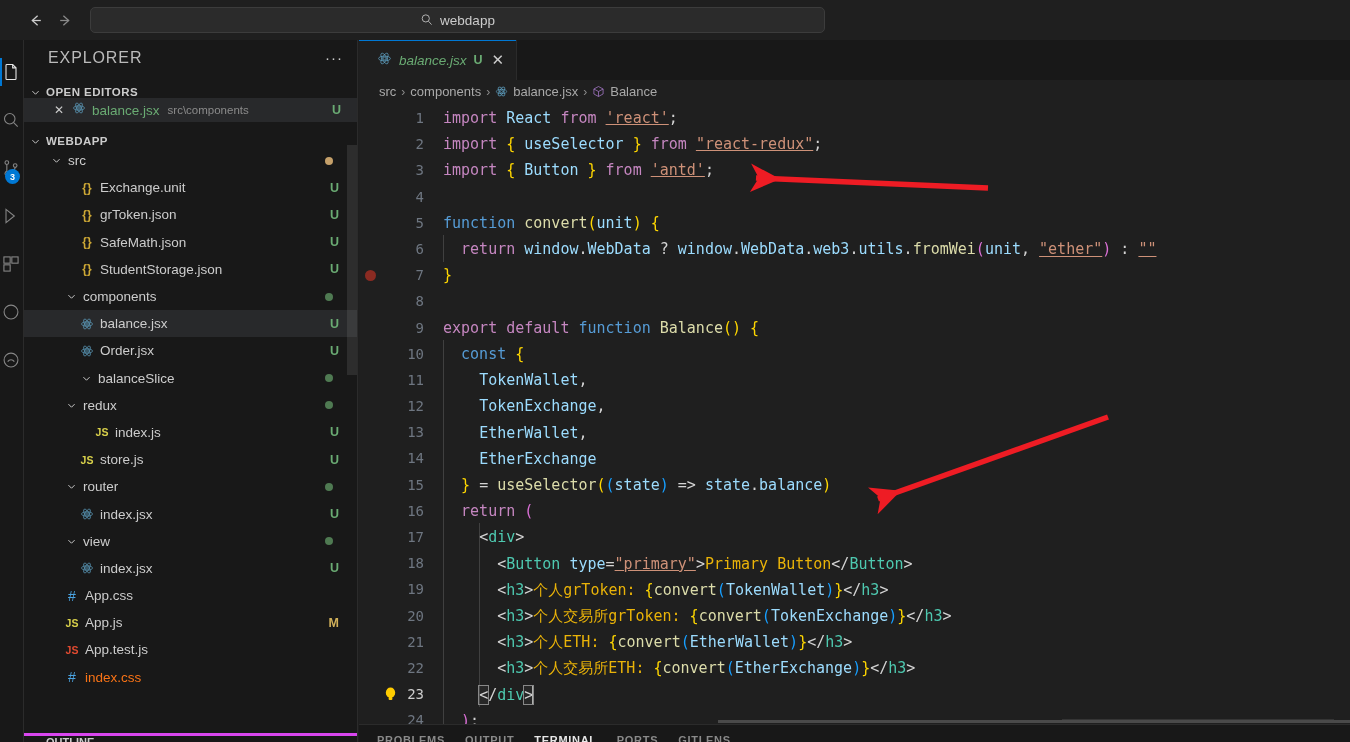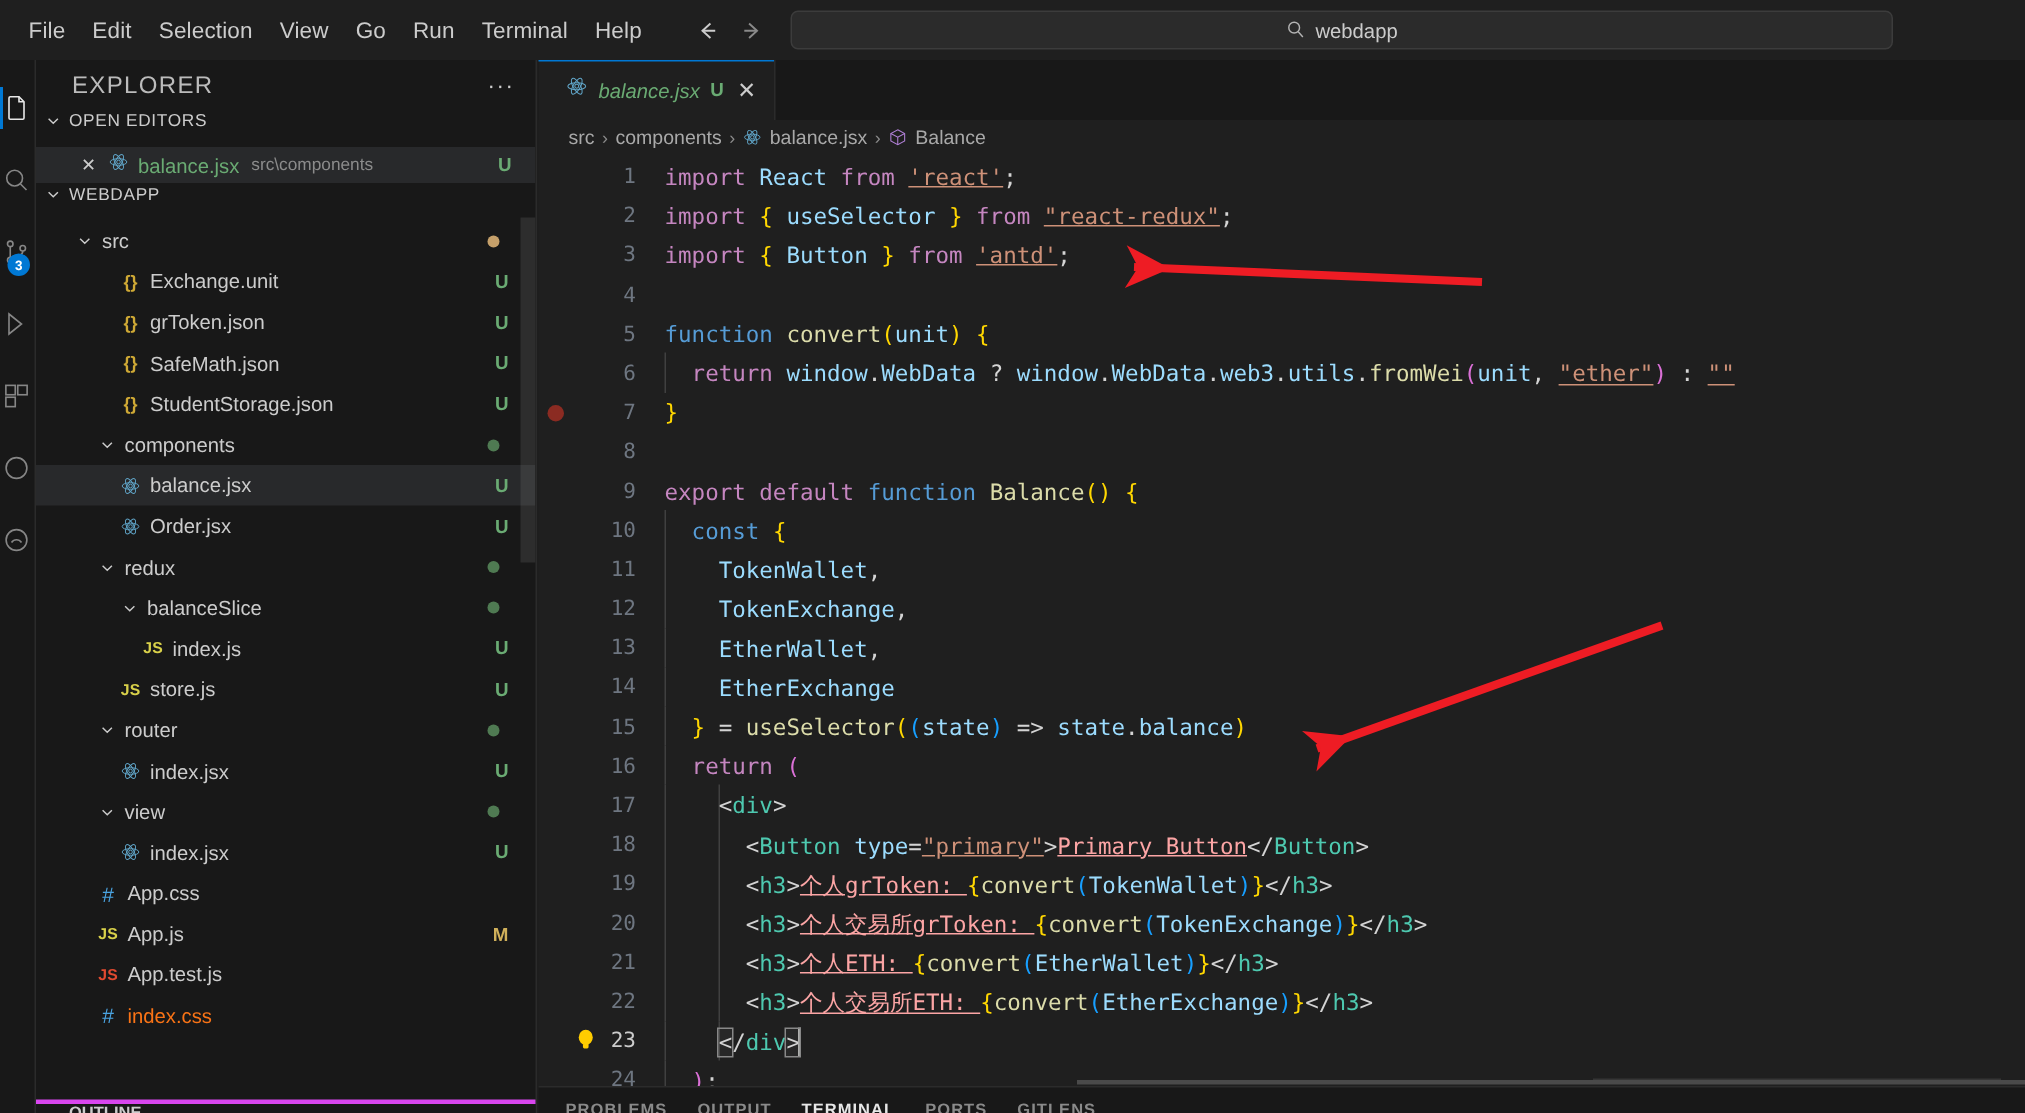--- a/index.html
+++ b/index.html
@@ -63,22 +63,22 @@
     background: #181818; border-right: 1px solid #2b2b2b; overflow: hidden;
   }
   .sb-header {
     height: 35px; display: flex; align-items: center; justify-content: space-between;
     padding: 0 14px 0 24px;
   }
   .sb-title { color: #bbbbbb; font-size: 16px; letter-spacing: .9px; }
   .sb-dots { color: #cccccc; font-size: 15px; letter-spacing: 1px; line-height: 10px; }
 
   .section-head {
-    height: 23px; display: flex; align-items: flex-start; gap: 4px; padding-left: 4px;
-    color: #cccccc; font-size: 11.5px; font-weight: normal; letter-spacing: .45px;
+    height: 23px; display: flex; align-items: flex-end; gap: 4px; padding-left: 4px;
+    color: #cccccc; font-size: 11.5px; font-weight: bold; letter-spacing: .45px;
   }
   .chev { width: 14px; display: inline-flex; justify-content: center; color: #cccccc; }
 
   .open-row {
     height: 24px; display: flex; align-items: center; padding-left: 28px;
     background: #28292b; gap: 6px;
   }
   .open-row .x { color: #cccccc; font-size: 12px; width: 14px; text-align: center; }
   .fname { font-size: 13.5px; color: #6aab73; }
   .fpath { font-size: 11.5px; color: #8b8b8b; margin-left: 2px; }
@@ -152,21 +152,21 @@
   .kw2 { color: #569cd6; }
   .fn  { color: #dcdcaa; }
   .var { color: #9cdcfe; }
   .str { color: #ce9178; text-decoration: underline; }
   .op  { color: #d4d4d4; }
   .pl  { color: #ffd700; }
   .pl2 { color: #da70d6; }
   .pl3 { color: #179fff; }
   .tag { color: #4ec9b0; }
   .attr{ color: #9cdcfe; }
-  .txt { color: #fca5a5; text-decoration: underline; }
+  .txt { color: #eab308; }
   .brk { outline: 1px solid #888; background: rgba(255,255,255,0.04); }
   .caret { display: inline-block; width: 2px; height: 19px; background: #aeafad; vertical-align: -4px; margin-left: -1px; }
 
   .edit-scroll-h {
     position: absolute; left: 359px; bottom: 12px; width: 991px; height: 10px;
   }
   .edit-scroll-h .thumb { position: absolute; left: 0; top: 0; width: 991px; height: 3px; background: #4a4a4a; }
 
   
   .panel {
@@ -184,30 +184,20 @@
     color: #b9b9b9; font-size: 19px; letter-spacing: .5px; opacity: .92;
   }
   .wm-line { position: absolute; right: 0; bottom: 22px; width: 272px; height: 1px; background: rgba(255,255,255,0.10); }
 </style>
 </head>
 <body>
 
 <div id="root">
 
   <div class="titlebar">
-    <div class="menu">
-      <div class="menu-item">File</div>
-      <div class="menu-item">Edit</div>
-      <div class="menu-item">Selection</div>
-      <div class="menu-item">View</div>
-      <div class="menu-item">Go</div>
-      <div class="menu-item">Run</div>
-      <div class="menu-item">Terminal</div>
-      <div class="menu-item">Help</div>
-    </div>
     <div class="navbtns">
       <div class="navbtn active">
         <svg width="17" height="17" viewBox="0 0 16 16" fill="none" stroke="currentColor" stroke-width="1.2">
           <path d="M10 3.5 L5 8 L10 12.5"></path>
             <path d="M5 8 H13"></path>
         </svg>
       </div>
       <div class="navbtn">
         <svg width="17" height="17" viewBox="0 0 16 16" fill="none" stroke="currentColor" stroke-width="1.2">
           <path d="M6 3.5 L11 8 L6 12.5"></path>
@@ -367,36 +357,36 @@
             <svg width="14" height="14" viewBox="0 0 24 24" fill="none" stroke="#61a6c9" stroke-width="1.1">
   <circle cx="12" cy="12" r="2.1"></circle>
               <ellipse cx="12" cy="12" rx="9.5" ry="3.8"></ellipse>
   <ellipse cx="12" cy="12" rx="9.5" ry="3.8" transform="rotate(60 12 12)"></ellipse>
   <ellipse cx="12" cy="12" rx="9.5" ry="3.8" transform="rotate(120 12 12)"></ellipse>
             </svg>
           </span>
           <span class="lbl" style="color:#cccccc">Order.jsx</span>
           <span class="gitmark">U</span>
         </div>
+        <div class="row folder" style="padding-left: 55px;">
+          <span class="chev">
+            <svg width="11" height="11" viewBox="0 0 16 16" fill="none" stroke="#cccccc" stroke-width="1.4">
+              <path d="M3.5 6 L8 10.5 L12.5 6"></path>
+            </svg>
+          </span>
+          <span class="lbl" style="color:#cccccc">balanceSlice</span>
+          <span class="dot" style="background:#4f7a52"></span>
+        </div>
         <div class="row folder" style="padding-left: 40px;">
           <span class="chev">
             <svg width="11" height="11" viewBox="0 0 16 16" fill="none" stroke="#cccccc" stroke-width="1.4">
               <path d="M3.5 6 L8 10.5 L12.5 6"></path>
             </svg>
           </span>
           <span class="lbl" style="color:#cccccc">redux</span>
-          <span class="dot" style="background:#4f7a52"></span>
-        </div>
-        <div class="row folder" style="padding-left: 55px;">
-          <span class="chev">
-            <svg width="11" height="11" viewBox="0 0 16 16" fill="none" stroke="#cccccc" stroke-width="1.4">
-              <path d="M3.5 6 L8 10.5 L12.5 6"></path>
-            </svg>
-          </span>
-          <span class="lbl" style="color:#cccccc">balanceSlice</span>
           <span class="dot" style="background:#4f7a52"></span>
         </div>
         <div class="row" style="padding-left: 70px;">
           <span class="ficon js">JS</span>
           <span class="lbl" style="color:#cccccc">index.js</span>
           <span class="gitmark">U</span>
         </div>
         <div class="row" style="padding-left: 55px;">
           <span class="ficon js">JS</span>
           <span class="lbl" style="color:#cccccc">store.js</span>

